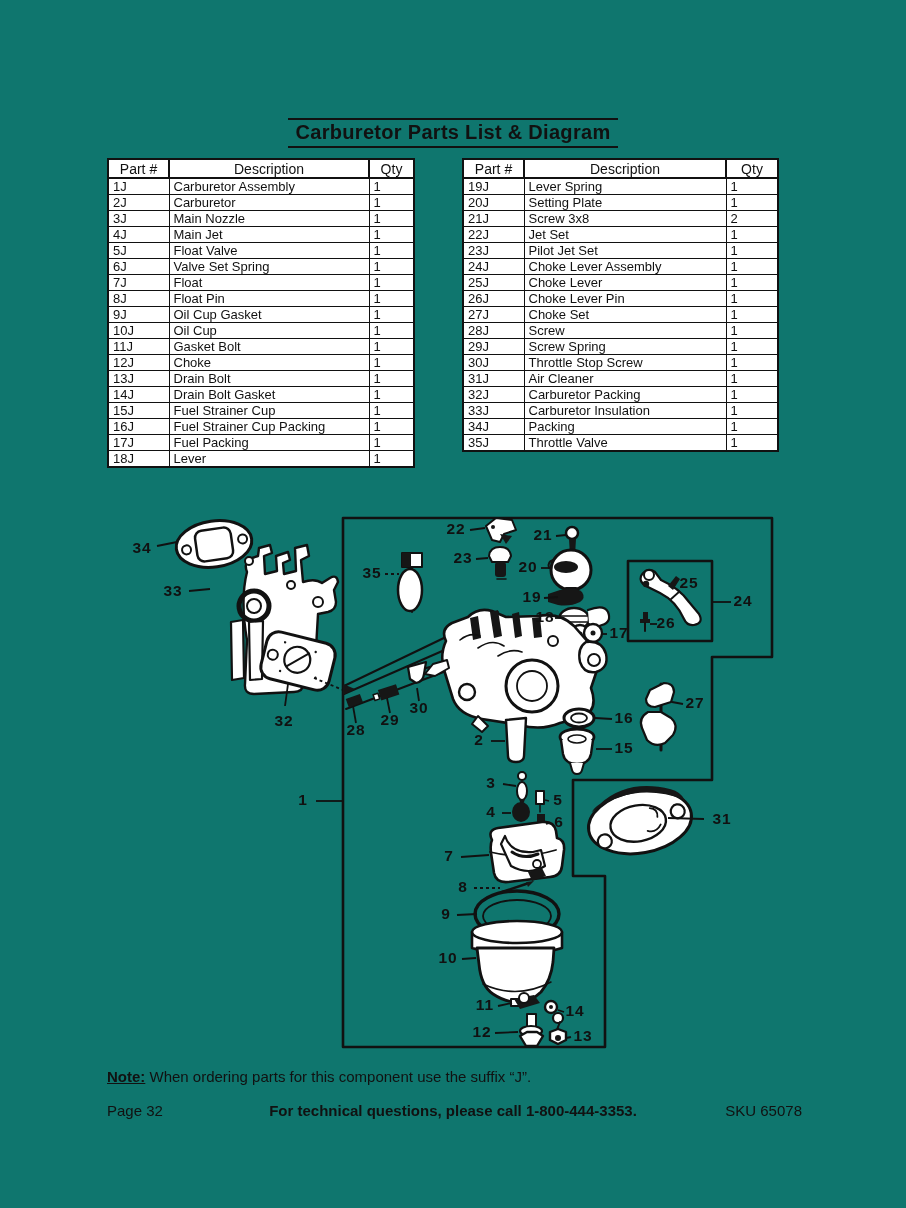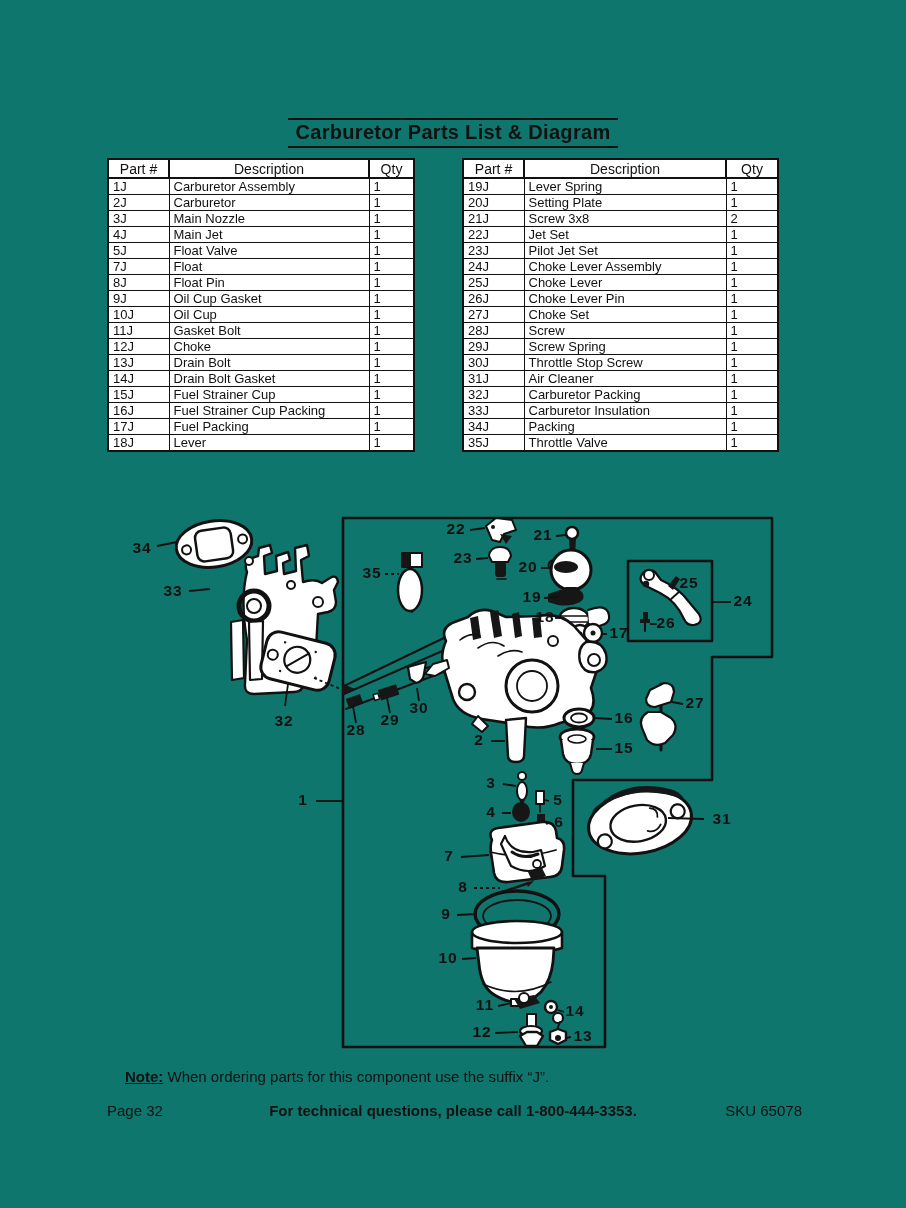--- a/index.html
+++ b/index.html
@@ -9,21 +9,21 @@
   .title{display:inline-block;font-size:20px;font-weight:bold;letter-spacing:.3px;
          border-top:2px solid #111;border-bottom:2px solid #111;padding:1px 8px 2px;}
   table.parts{position:absolute;border-collapse:collapse;table-layout:fixed;
               border:2px solid #111;background:#fff;}
   table.parts th{font-size:14px;font-weight:normal;border:2px solid #111;height:17px;
                  padding:0;text-align:center;line-height:1;}
   table.parts td{font-size:13px;border:1.6px solid #111;height:15px;padding:0 0 0 4px;
                  line-height:1;white-space:nowrap;overflow:hidden;}
   #left-table{left:107px;top:158px;width:306px;}
   #right-table{left:462px;top:158px;width:315px;}
-  .note{position:absolute;left:125px;top:1068px;font-size:15px;}
+  .note{position:absolute;left:107px;top:1068px;font-size:15px;}
   .note-label{font-weight:bold;text-decoration:underline;}
   .footer{position:absolute;top:1102px;left:0;width:100%;height:20px;font-size:15px;}
   .footer-page{position:absolute;left:107px;}
   .footer-center{position:absolute;left:0;width:100%;text-align:center;font-weight:bold;}
   .footer-sku{position:absolute;right:104px;}
   svg.diagram{position:absolute;left:0;top:0;pointer-events:none;}
   .ink{stroke:#111;fill:#fff;stroke-linejoin:round;stroke-linecap:round;}
   .lin{stroke:#111;fill:none;stroke-linejoin:round;stroke-linecap:round;}
   .dark{fill:#161616;stroke:none;}
   .leader{stroke:#111;stroke-width:1.8;}
@@ -70,20 +70,25 @@
           <td>1</td>
         </tr>
         <tr>
           <td>4J</td>
           <td>Main Jet</td>
           <td>1</td>
         </tr>
         <tr>
           <td>5J</td>
           <td>Float Valve</td>
+          <td>1</td>
+        </tr>
+        <tr>
+          <td>6J</td>
+          <td>Valve Set Spring</td>
           <td>1</td>
         </tr>
         <tr>
           <td>7J</td>
           <td>Float</td>
           <td>1</td>
         </tr>
         <tr>
           <td>8J</td>
           <td>Float Pin</td>

